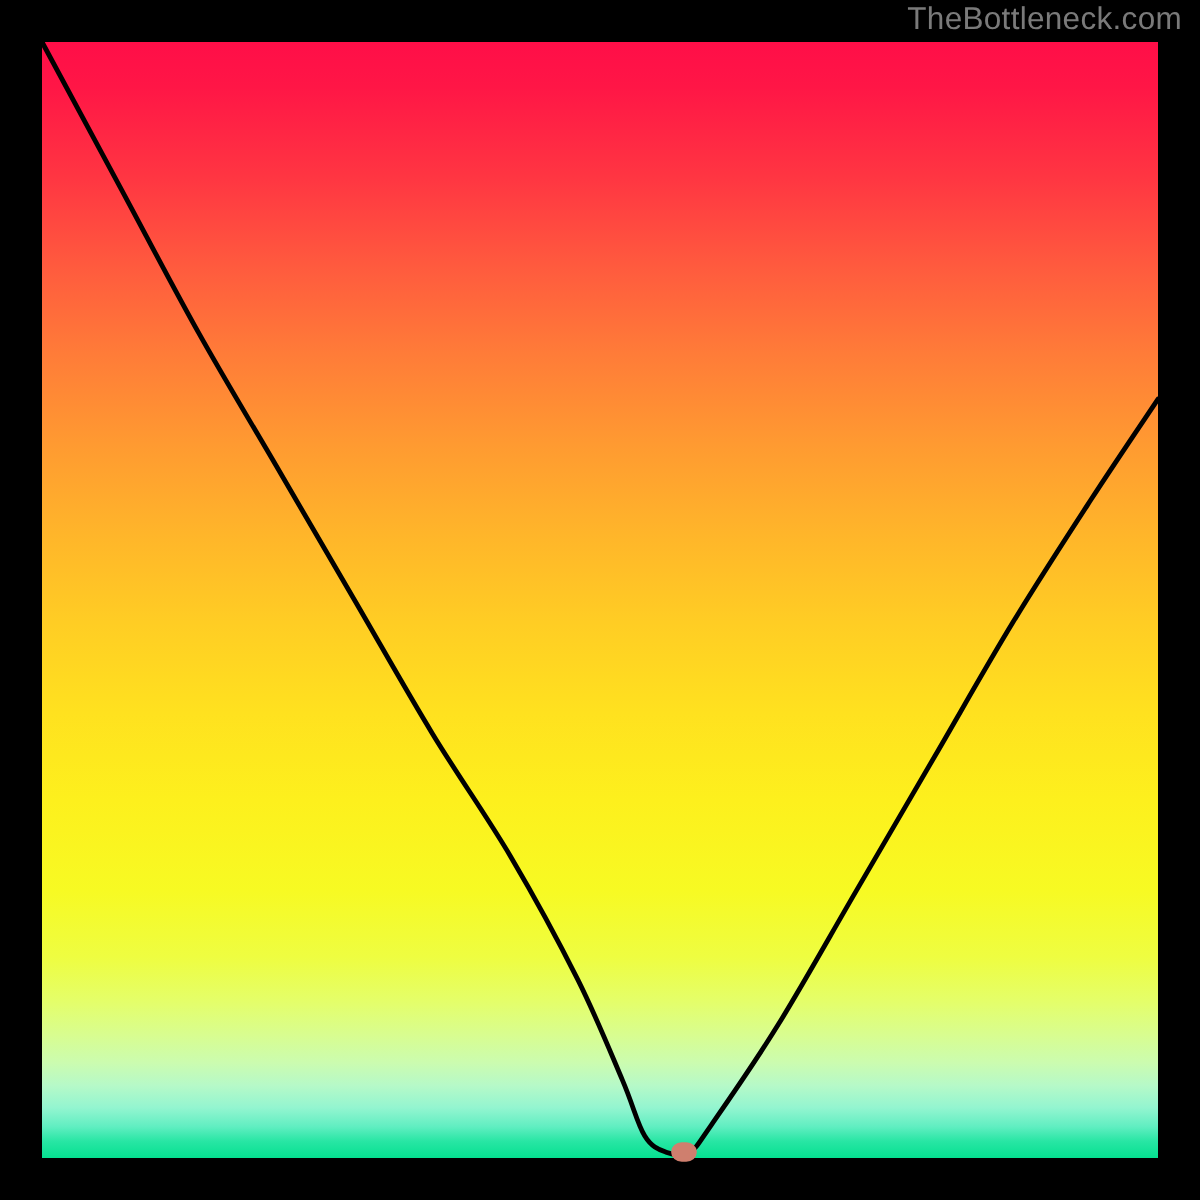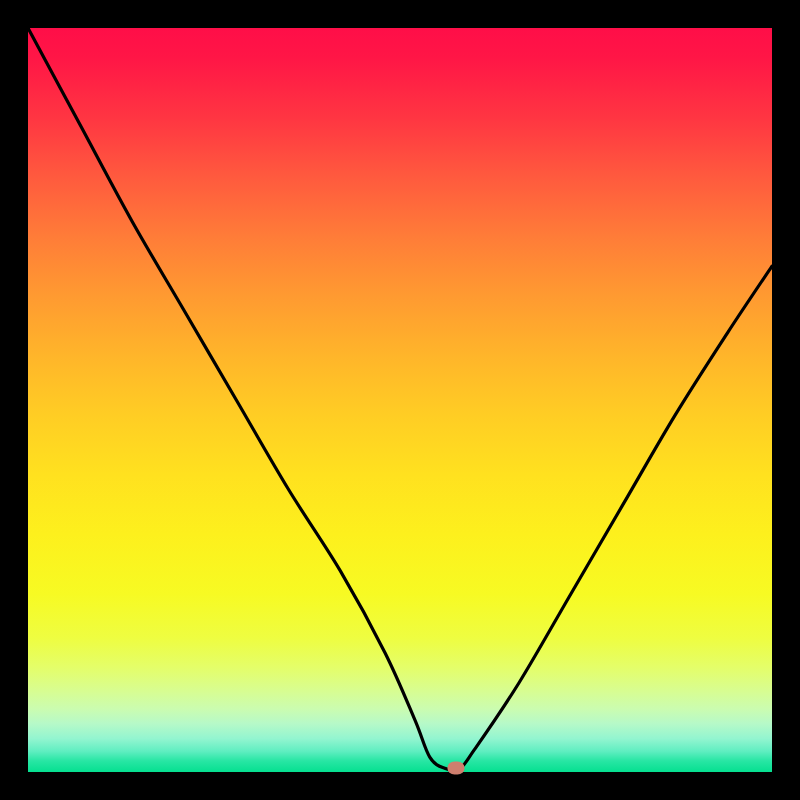--- a/index.html
+++ b/index.html
@@ -71,19 +71,20 @@
     height: 13px;
     background: #cf7f6e;
     border-radius: 7px / 6px;
     transform: translate(-50%, -50%);
   }
 </style>
 </head>
 <body>
 
 <div class="wrap">
+  <div class="watermark">TheBottleneck.com</div>
   <div class="plot">
     <svg class="curve" viewBox="0 0 744 744" preserveAspectRatio="none">
       <path id="curve-path" fill="none" stroke="#000" stroke-width="3.2" stroke-linejoin="round" stroke-linecap="round" d="M 0.00 0.00 C 8.68 16.12, 34.72 64.48, 52.08 96.72 C 69.44 128.96, 86.80 162.44, 104.16 193.44 C 121.52 224.44, 138.88 252.96, 156.24 282.72 C 173.60 312.48, 190.96 342.24, 208.32 372.00 C 225.68 401.76, 243.04 432.76, 260.40 461.28 C 277.76 489.80, 296.36 515.84, 312.48 543.12 C 328.60 570.40, 344.72 600.16, 357.12 624.96 C 369.52 649.76, 379.44 674.56, 386.88 691.92 C 394.32 709.28, 396.80 721.06, 401.76 729.12 C 406.72 737.18, 411.68 738.42, 416.64 740.28 C 421.60 742.14, 426.56 743.38, 431.52 740.28 C 436.48 737.18, 436.48 735.94, 446.40 721.68 C 456.32 707.42, 474.92 680.76, 491.04 654.72 C 507.16 628.68, 525.76 595.20, 543.12 565.44 C 560.48 535.68, 577.84 505.92, 595.20 476.16 C 612.56 446.40, 629.92 415.40, 647.28 386.88 C 664.64 358.36, 683.24 329.84, 699.36 305.04 C 715.48 280.24, 736.56 249.24, 744.00 238.08"></path>
     </svg>
     <div id="marker" class="marker" style="left: 427.8px; top: 740.28px;"></div>
   </div>
 </div>
 
 </body></html>

